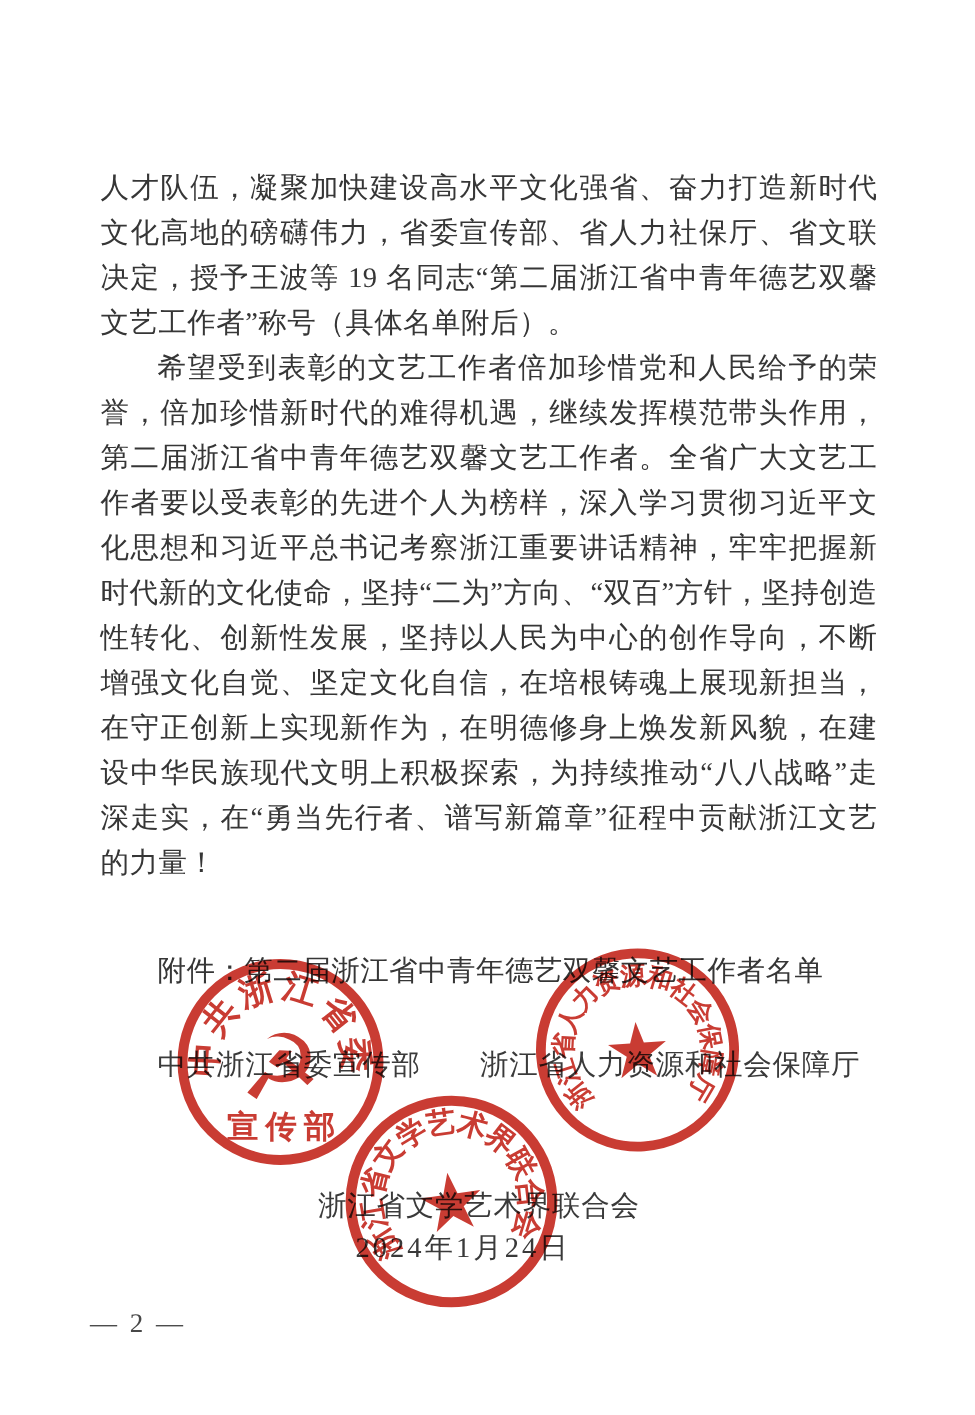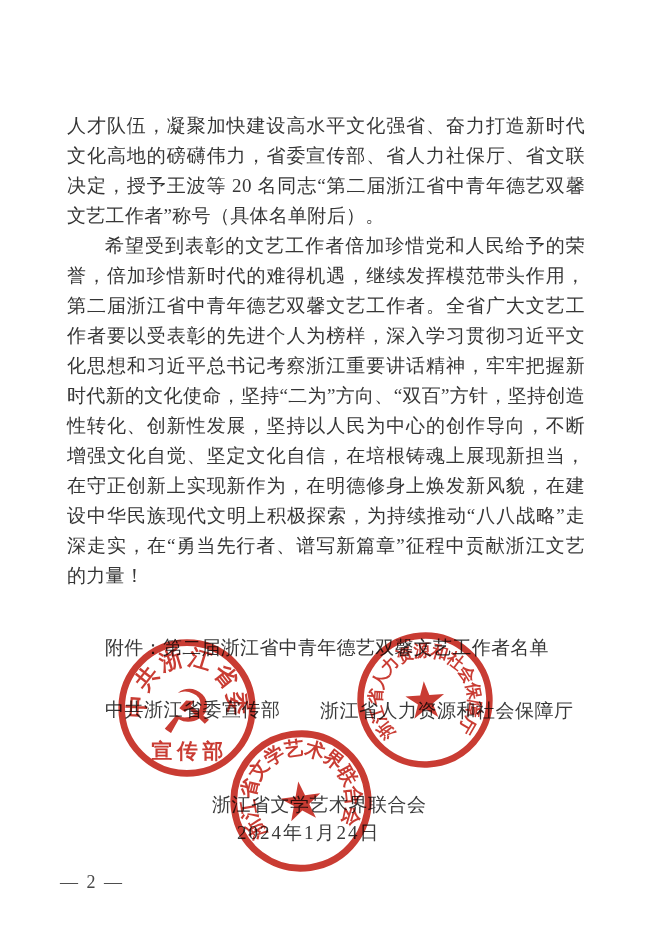--- a/index.html
+++ b/index.html
@@ -53,21 +53,21 @@
   .seal-bottom{font-size:22px;letter-spacing:5px;}
   .seal-emblem-hs{font-size:64px;font-weight:normal;}
   .seal-emblem-star{font-size:54px;font-weight:normal;}
 </style>
 </head>
 <body>
 
 <div class="page">
 
   <div class="doc-body">
-    <p>人才队伍，凝聚加快建设高水平文化强省、奋力打造新时代文化高地的磅礴伟力，省委宣传部、省人力社保厅、省文联决定，授予王波等 20 名同志“第二届浙江省中青年德艺双馨文艺工作者”称号（具体名单附后）。</p>
+    <p>人才队伍，凝聚加快建设高水平文化强省、奋力打造新时代文化高地的磅礴伟力，省委宣传部、省人力社保厅、省文联决定，授予王波等 19 名同志“第二届浙江省中青年德艺双馨文艺工作者”称号（具体名单附后）。</p>
     <p class="indent">希望受到表彰的文艺工作者倍加珍惜党和人民给予的荣誉，倍加珍惜新时代的难得机遇，继续发挥模范带头作用，第二届浙江省中青年德艺双馨文艺工作者。全省广大文艺工作者要以受表彰的先进个人为榜样，深入学习贯彻习近平文化思想和习近平总书记考察浙江重要讲话精神，牢牢把握新时代新的文化使命，坚持“二为”方向、“双百”方针，坚持创造性转化、创新性发展，坚持以人民为中心的创作导向，不断增强文化自觉、坚定文化自信，在培根铸魂上展现新担当，在守正创新上实现新作为，在明德修身上焕发新风貌，在建设中华民族现代文明上积极探索，为持续推动“八八战略”走深走实，在“勇当先行者、谱写新篇章”征程中贡献浙江文艺的力量！</p>
     <p class="attachment">附件：第二届浙江省中青年德艺双馨文艺工作者名单</p>
   </div>
 
   <div class="sig sig-org1">中共浙江省委宣传部</div>
   <div class="sig sig-org2">浙江省人力资源和社会保障厅</div>
   <div class="sig sig-org3">浙江省文学艺术界联合会</div>
   <div class="sig sig-date">2024年1月24日</div>
 
   <div class="seal seal-1">

